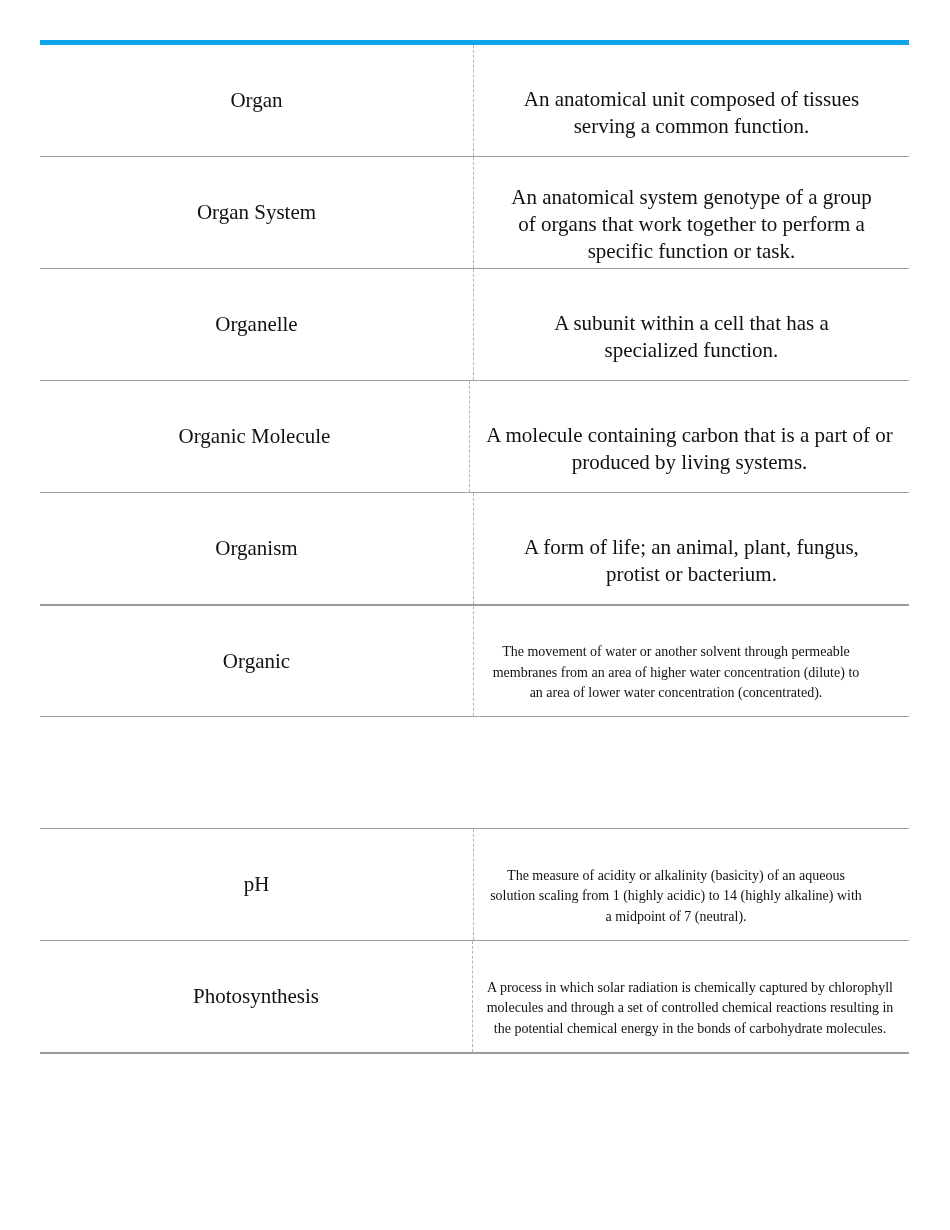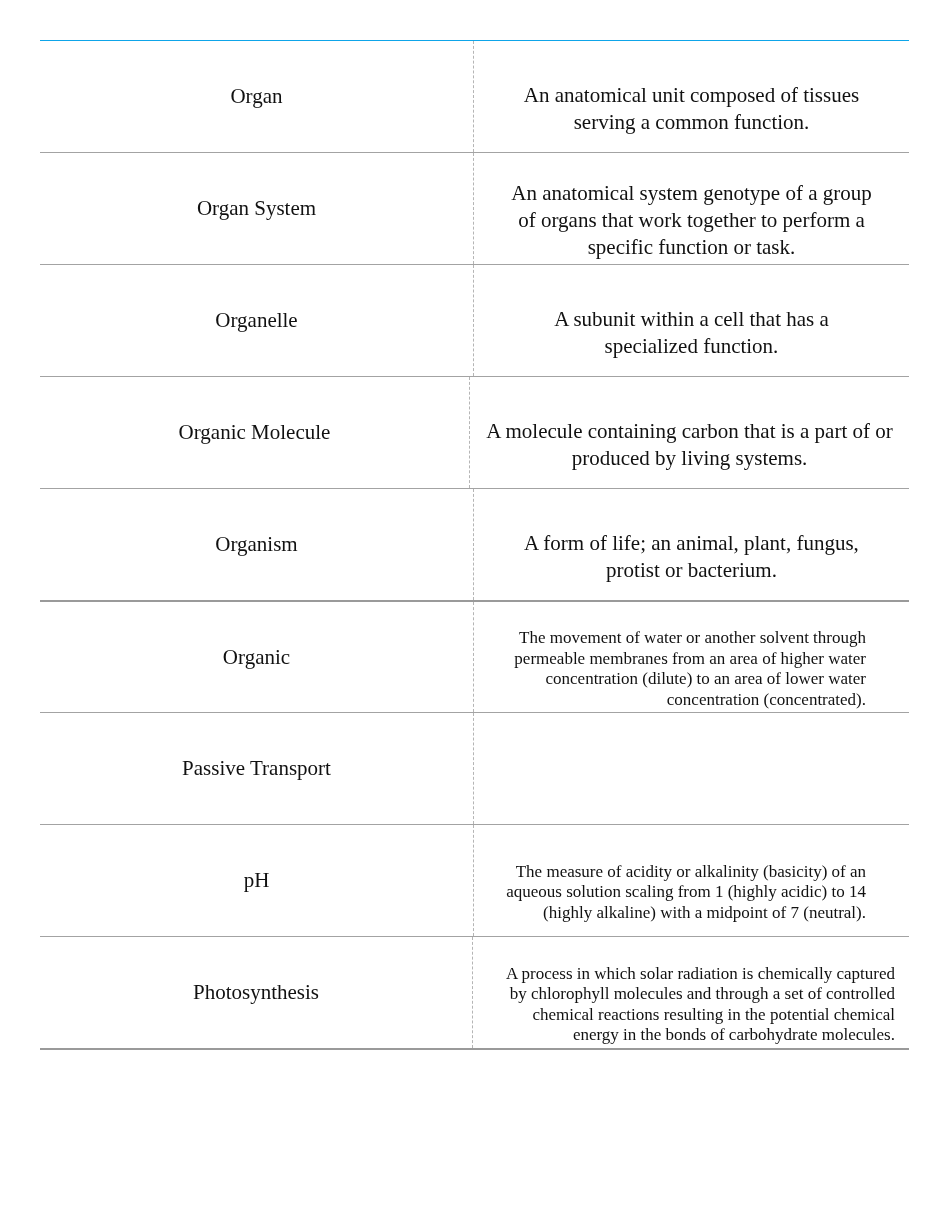--- a/index.html
+++ b/index.html
@@ -13,21 +13,21 @@
       position: relative;
       overflow: hidden;
       font-family: "Liberation Serif", "DejaVu Serif", serif;
       color: #111111;
     }
     .sheet {
       position: absolute;
       left: 40px;
       top: 40px;
       width: 869px;
-      border-top: 1px solid #0ea5e9;
+      border-top: 5px solid #0ea5e9;
       border-bottom: 2px solid #9a9a9a;
     }
     .row {
       display: flex;
       height: 112px;
       border-top: 1px solid #a3a3a3;
       box-sizing: border-box;
     }
     .row:first-child {
       border-top: none;
@@ -53,22 +53,22 @@
       justify-content: center;
       text-align: center;
       font-size: 21px;
       line-height: 27px;
       padding: 0 12px;
       box-sizing: border-box;
       margin-top: 24px;
     }
     .def.small {
       justify-content: flex-start;
-      text-align: right;
-      font-size: 17px;
+      text-align: center;
+      font-size: 14px;
       line-height: 20.5px;
       padding: 0 14px 0 12px;
     }
     .def span { display: block; }
   </style>
 </head>
 <body>
 
 <div class="sheet">
   <div class="row">
@@ -113,23 +113,20 @@
   </div>
   <div class="row thick">
     <div class="term">
         <span>Organic</span>
       </div>
     <div class="def small">
         <span style="width:380px">The movement of water or another solvent through permeable membranes from an area of higher water concentration (dilute) to an area of lower water concentration (concentrated).</span>
       </div>
   </div>
   <div class="row">
-    <div class="term">
-        <span>Passive Transport</span>
-      </div>
   </div>
   <div class="row">
     <div class="term">
         <span>pH</span>
       </div>
     <div class="def small">
         <span style="width:380px">The measure of acidity or alkalinity (basicity) of an aqueous solution scaling from 1 (highly acidic) to 14 (highly alkaline) with a midpoint of 7 (neutral).</span>
       </div>
   </div>
   <div class="row">

